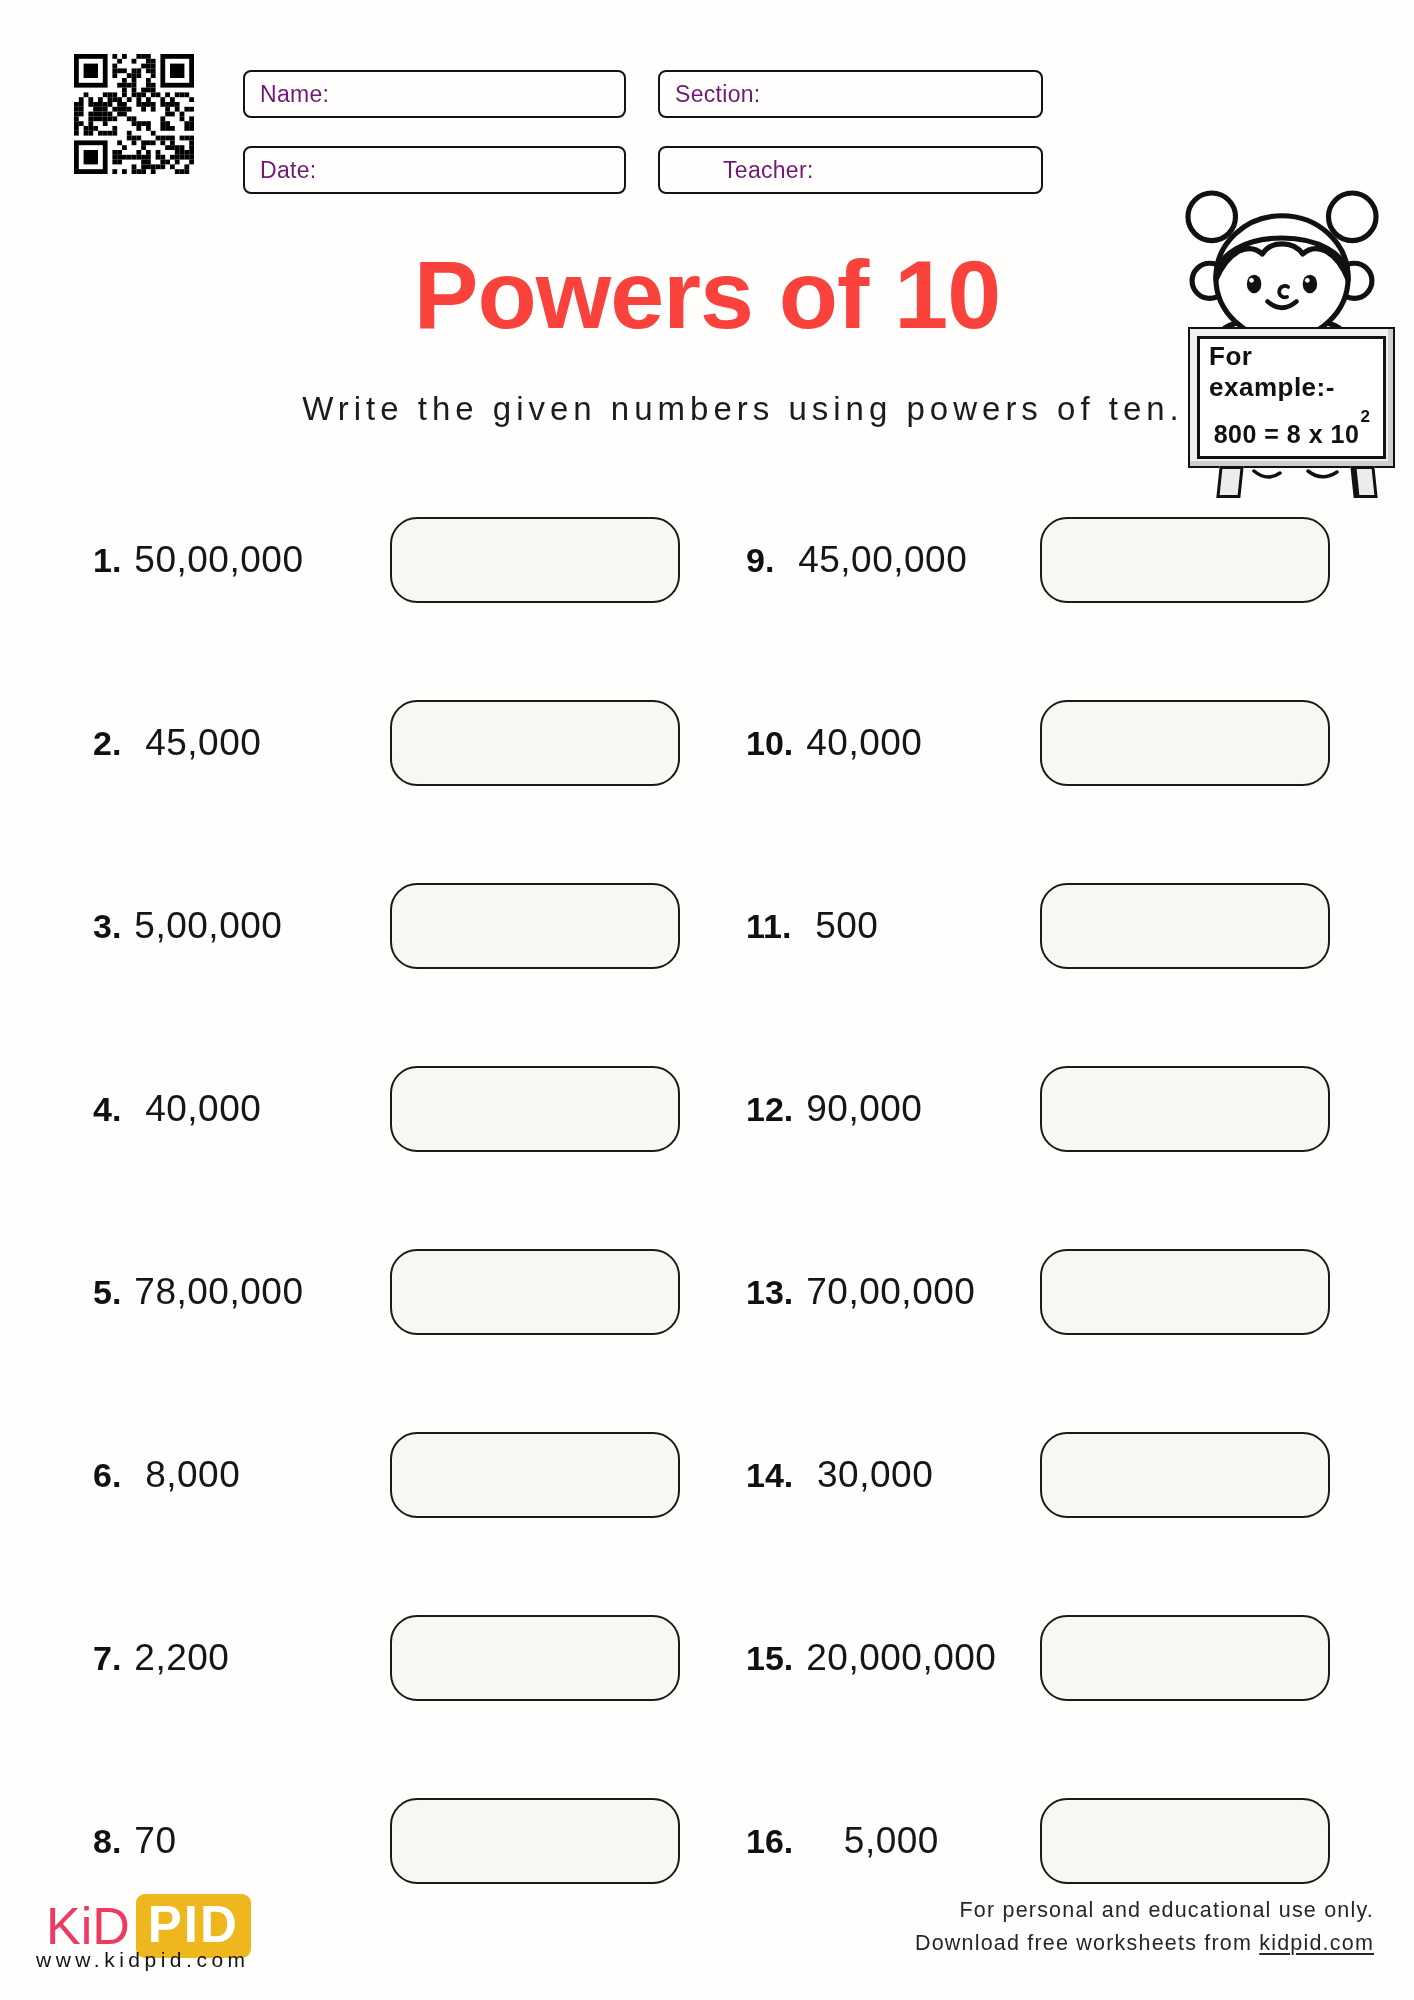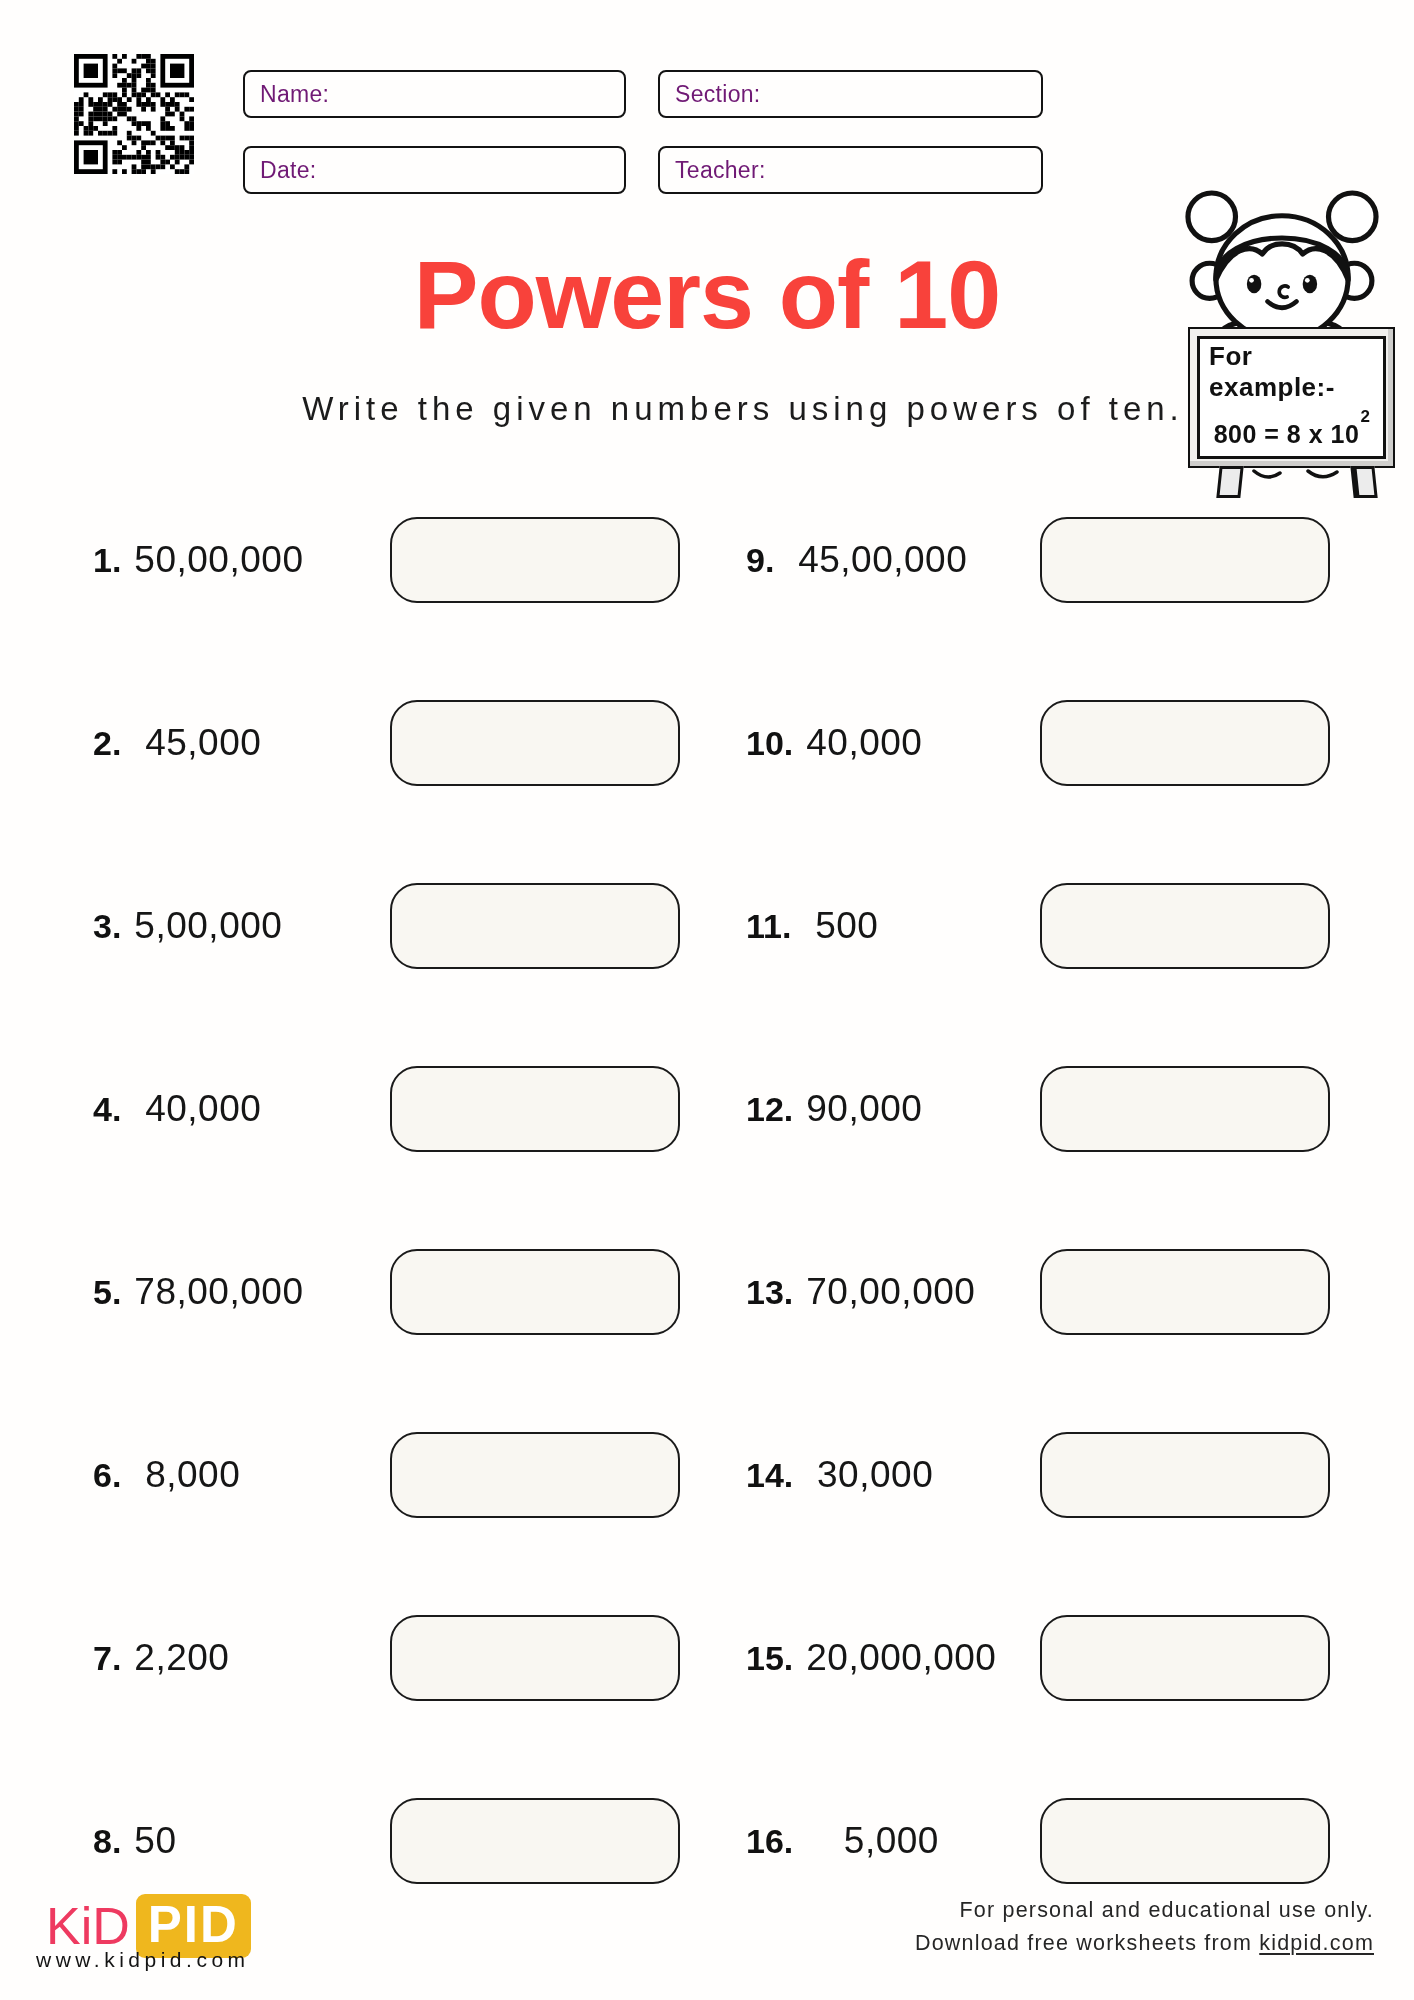--- a/index.html
+++ b/index.html
@@ -5,21 +5,21 @@
   html,body{margin:0;padding:0;background:#e9e9e9;font-family:"Liberation Sans","DejaVu Sans",sans-serif;}
   .page{position:relative;width:1414px;height:2000px;margin:0 auto;background:#fffefd;overflow:hidden;color:#141414;}
 
   
   .qr{position:absolute;left:74px;top:54px;width:120px;height:120px;}
   .field-box{position:absolute;height:48px;border:2.5px solid #131313;border-radius:8px;background:#fffefd;display:flex;align-items:center;box-sizing:border-box;}
   .field-box span{font-size:23px;padding-left:15px;color:#701a75;letter-spacing:.3px;}
   #f-name{left:243px;top:70px;width:383px;}
   #f-section{left:658px;top:70px;width:385px;}
   #f-date{left:243px;top:146px;width:383px;}
-  #f-teacher{left:658px;top:146px;width:385px;}
+  #f-teacher{left:658px;top:146px;width:385px;padding-left:48px;}
 
   
   .title{position:absolute;left:0;top:246px;width:100%;text-align:center;font-size:97px;font-weight:800;letter-spacing:-1px;color:var(--red,#f8423b);line-height:1;}
   .subtitle{position:absolute;left:0;top:390px;width:100%;text-align:center;font-size:33px;font-weight:400;letter-spacing:5px;color:#1c1c1c;padding-left:36px;}
 
   
   .girl{position:absolute;left:1158px;top:184px;width:248px;height:172px;}
   .sign{position:absolute;left:1188px;top:327px;width:207px;height:141px;background:#f1f0ee;border:2px solid #111;padding:7px;box-sizing:border-box;box-shadow:inset -5px -5px 0 #cfcecc;}
   .sign-inner{width:100%;height:100%;background:#fff;border:3px solid #111;box-sizing:border-box;padding:2px 9px;}
   .sign-head{font-size:26px;font-weight:700;letter-spacing:.5px;color:#111;}
@@ -372,21 +372,21 @@
         <span class="pval"> 8,000</span>
       </div>
       <div class="answer-box" style="left: 390px; top: 1432px;"></div>
       <div class="prob-row" style="left: 93px; top: 1615px;">
         <span class="pnum">7.</span>
         <span class="pval">2,200</span>
       </div>
       <div class="answer-box" style="left: 390px; top: 1615px;"></div>
       <div class="prob-row" style="left: 93px; top: 1798px;">
         <span class="pnum">8.</span>
-        <span class="pval">50</span>
+        <span class="pval">70</span>
       </div>
       <div class="answer-box" style="left: 390px; top: 1798px;"></div>
       <div class="prob-row" style="left: 746px; top: 517px;">
         <span class="pnum">9.</span>
         <span class="pval"> 45,00,000</span>
       </div>
       <div class="answer-box" style="left: 1040px; top: 517px;"></div>
       <div class="prob-row" style="left: 746px; top: 700px;">
         <span class="pnum">10.</span>
         <span class="pval">40,000</span>

